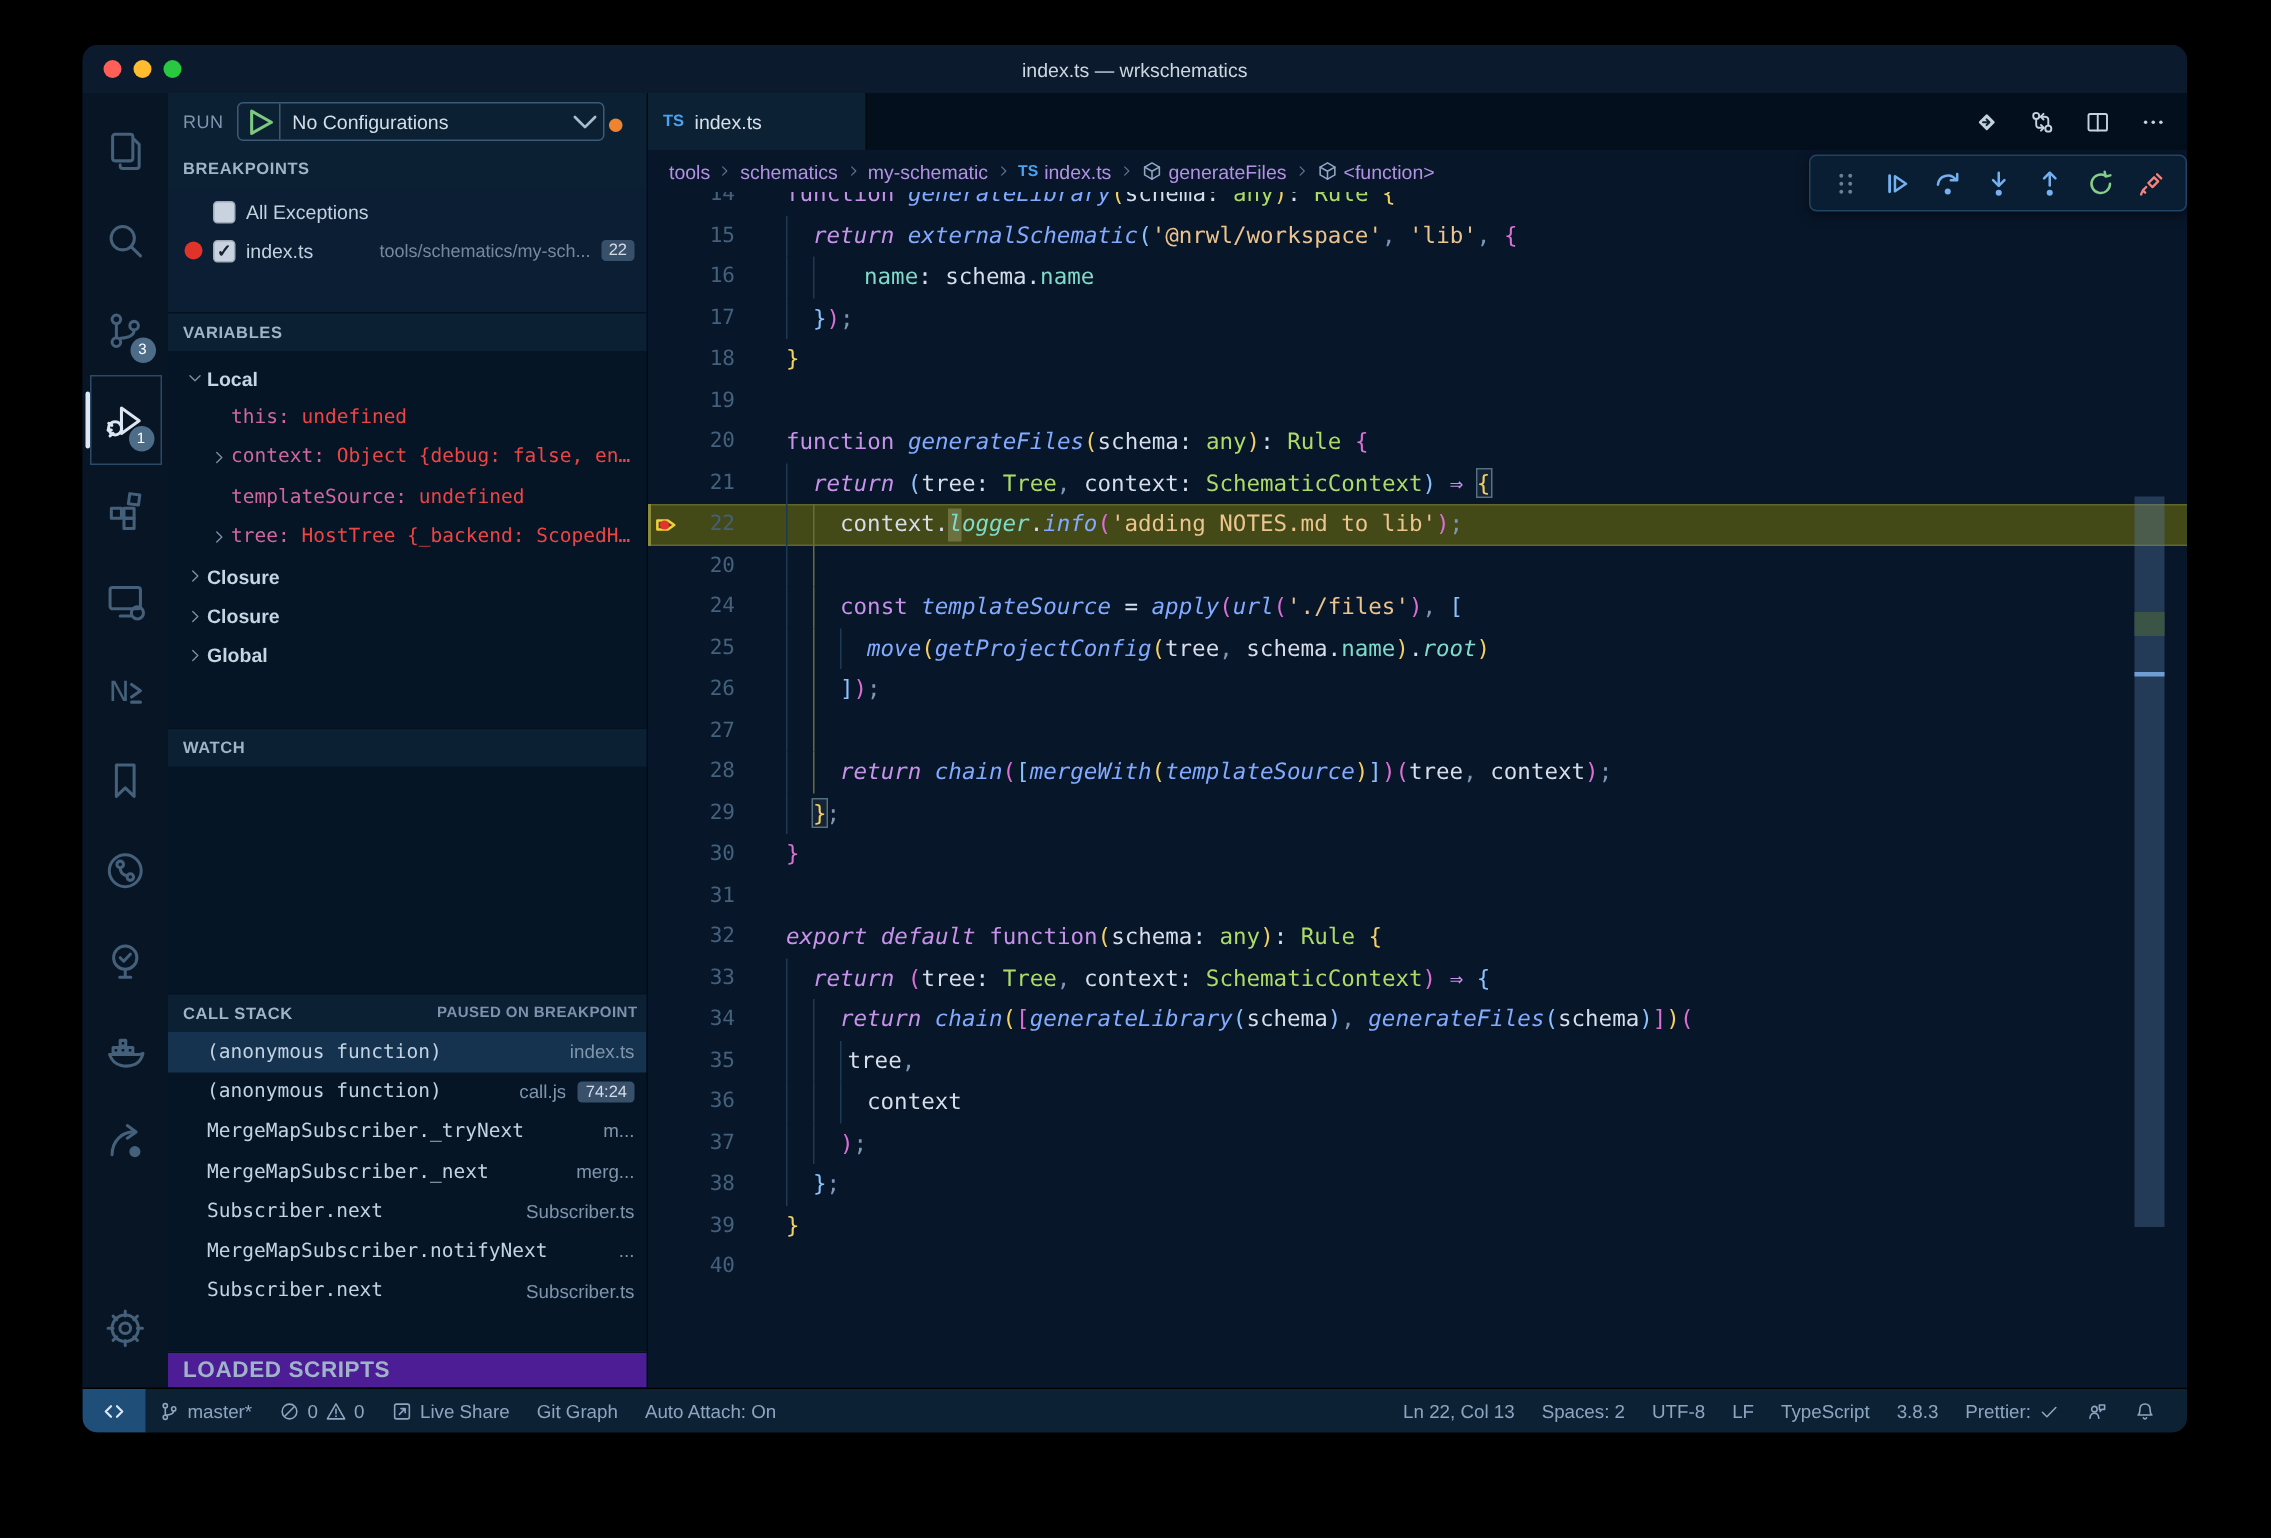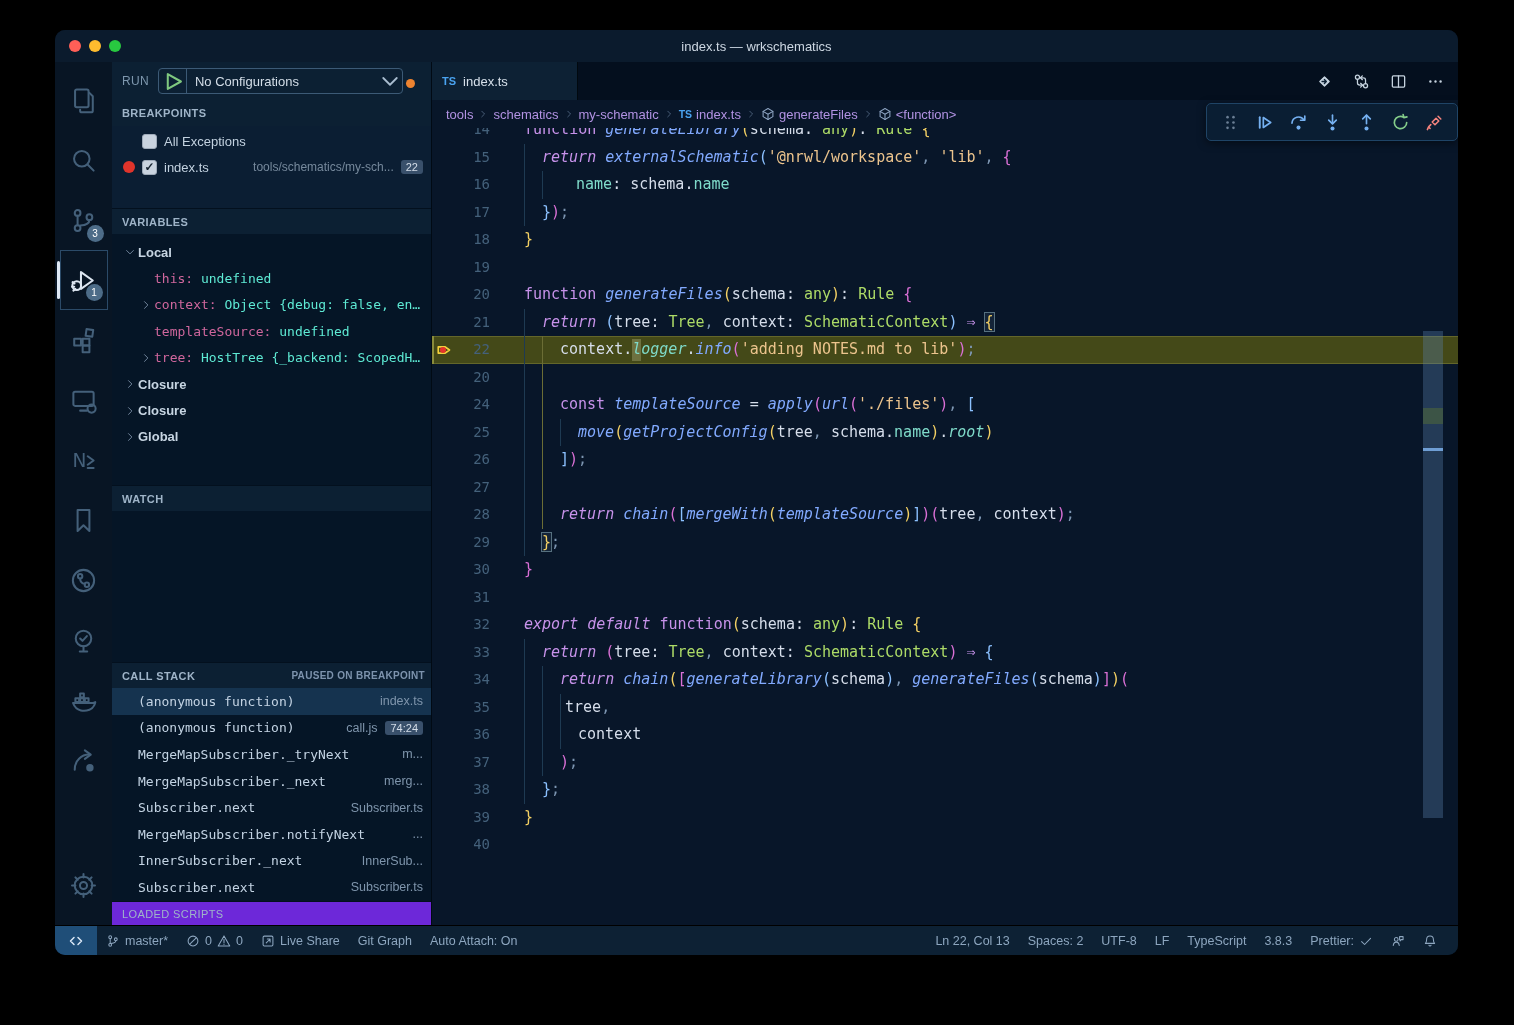--- a/index.html
+++ b/index.html
@@ -45,30 +45,30 @@
   .bp-dot{width:12px;height:12px;border-radius:50%;background:#e0342b;}
   .cbx{width:15px;height:15px;border-radius:3px;background:#c9d3df;border:1px solid #9fabba;flex:none;
     display:flex;align-items:center;justify-content:center;color:#15222f;font-size:12px;font-weight:bold;}
   .bp-label{white-space:nowrap;}
   .bp-path{color:#76899c;font-size:12px;white-space:nowrap;overflow:hidden;text-overflow:ellipsis;flex:1;}
   .badge{background:#39506b;color:#d4dde8;border-radius:3px;font-size:11px;padding:1px 5px;margin-right:8px;flex:none;}
   .vars-body{height:251px;flex:none;padding-top:5px;overflow:hidden;}
   .var-row{height:26.4px;display:flex;align-items:center;white-space:nowrap;overflow:hidden;}
   .var-exp{width:16px;flex:none;display:flex;justify-content:center;color:#7a8fa6;}
   .var-name{color:#d0679d;font-family:"DejaVu Sans Mono",monospace;font-size:13px;}
-  .var-val{color:#5eead4;font-family:"DejaVu Sans Mono",monospace;font-size:13px;}
+  .var-val{color:#ef4444;font-family:"DejaVu Sans Mono",monospace;font-size:13px;}
   .var-scope{font-weight:bold;color:#c7d5e2;}
   .watch-body{height:151px;flex:none;}
   .cs-body{height:213px;flex:none;overflow:hidden;}
   .cs-row{height:26.6px;display:flex;align-items:center;padding:0 8px 0 26px;gap:8px;}
   .cs-row.sel{background:#15334f;}
   .cs-fn{font-family:"DejaVu Sans Mono",monospace;font-size:13px;color:#c3d3e3;white-space:nowrap;}
   .cs-file{margin-left:auto;color:#7f95ac;font-size:12.5px;white-space:nowrap;overflow:hidden;text-overflow:ellipsis;}
-  .loaded-head{height:24px;border-top:1px solid #03101e;background:#6d28d9;display:flex;align-items:center;gap:4px;
-    padding:0 6px;font-size:11px;font-weight:normal;color:#9fb4c8;letter-spacing:.4px;}
+  .loaded-head{height:24px;border-top:1px solid #03101e;background:#4c1d95;display:flex;align-items:center;gap:4px;
+    padding:0 6px;font-size:15px;font-weight:bold;color:#9fb4c8;letter-spacing:.4px;}
   
   .editor{flex:1;display:flex;flex-direction:column;min-width:0;position:relative;background:#081629;}
   .tabbar{height:38px;flex:none;background:#040f1e;display:flex;align-items:stretch;position:relative;}
   .tab{width:146px;background:#0d2134;display:flex;align-items:center;gap:7px;padding:0 10px;border-right:1px solid #01090f;}
   .tab-ts{color:#4aa3f0;font-size:11px;font-weight:bold;}
   .tab-name{color:#d6e0ea;font-size:13px;flex:1;}
   .tab-close{color:#9fb0c0;display:flex;}
   .tabbar-icons{position:absolute;right:14px;top:0;height:38px;display:flex;align-items:center;gap:20px;color:#c6d3df;}
   .tabbar-icons svg{width:17px;height:17px;}
   .breadcrumbs{height:28px;flex:none;display:flex;align-items:center;padding:0 14px;gap:5px;font-size:13px;color:#b292e3;background:#081629;}
@@ -441,24 +441,20 @@
             <span class="cs-fn">MergeMapSubscriber._next</span>
             <span class="cs-file">merg...</span>
           </div>
           <div class="cs-row">
             <span class="cs-fn">Subscriber.next</span>
             <span class="cs-file">Subscriber.ts</span>
           </div>
           <div class="cs-row">
             <span class="cs-fn">MergeMapSubscriber.notifyNext</span>
             <span class="cs-file">...</span>
-          </div>
-          <div class="cs-row">
-            <span class="cs-fn">InnerSubscriber._next</span>
-            <span class="cs-file">InnerSub...</span>
           </div>
           <div class="cs-row">
             <span class="cs-fn">Subscriber.next</span>
             <span class="cs-file">Subscriber.ts</span>
           </div>
         </div>
 
       <div class="loaded-head">
         <span class="chev"><svg viewBox="0 0 16 16" fill="none" stroke="currentColor" stroke-width="1.2" stroke-linecap="round" stroke-linejoin="round">
               <path d="M6 3.5 10.5 8 6 12.5"></path>

